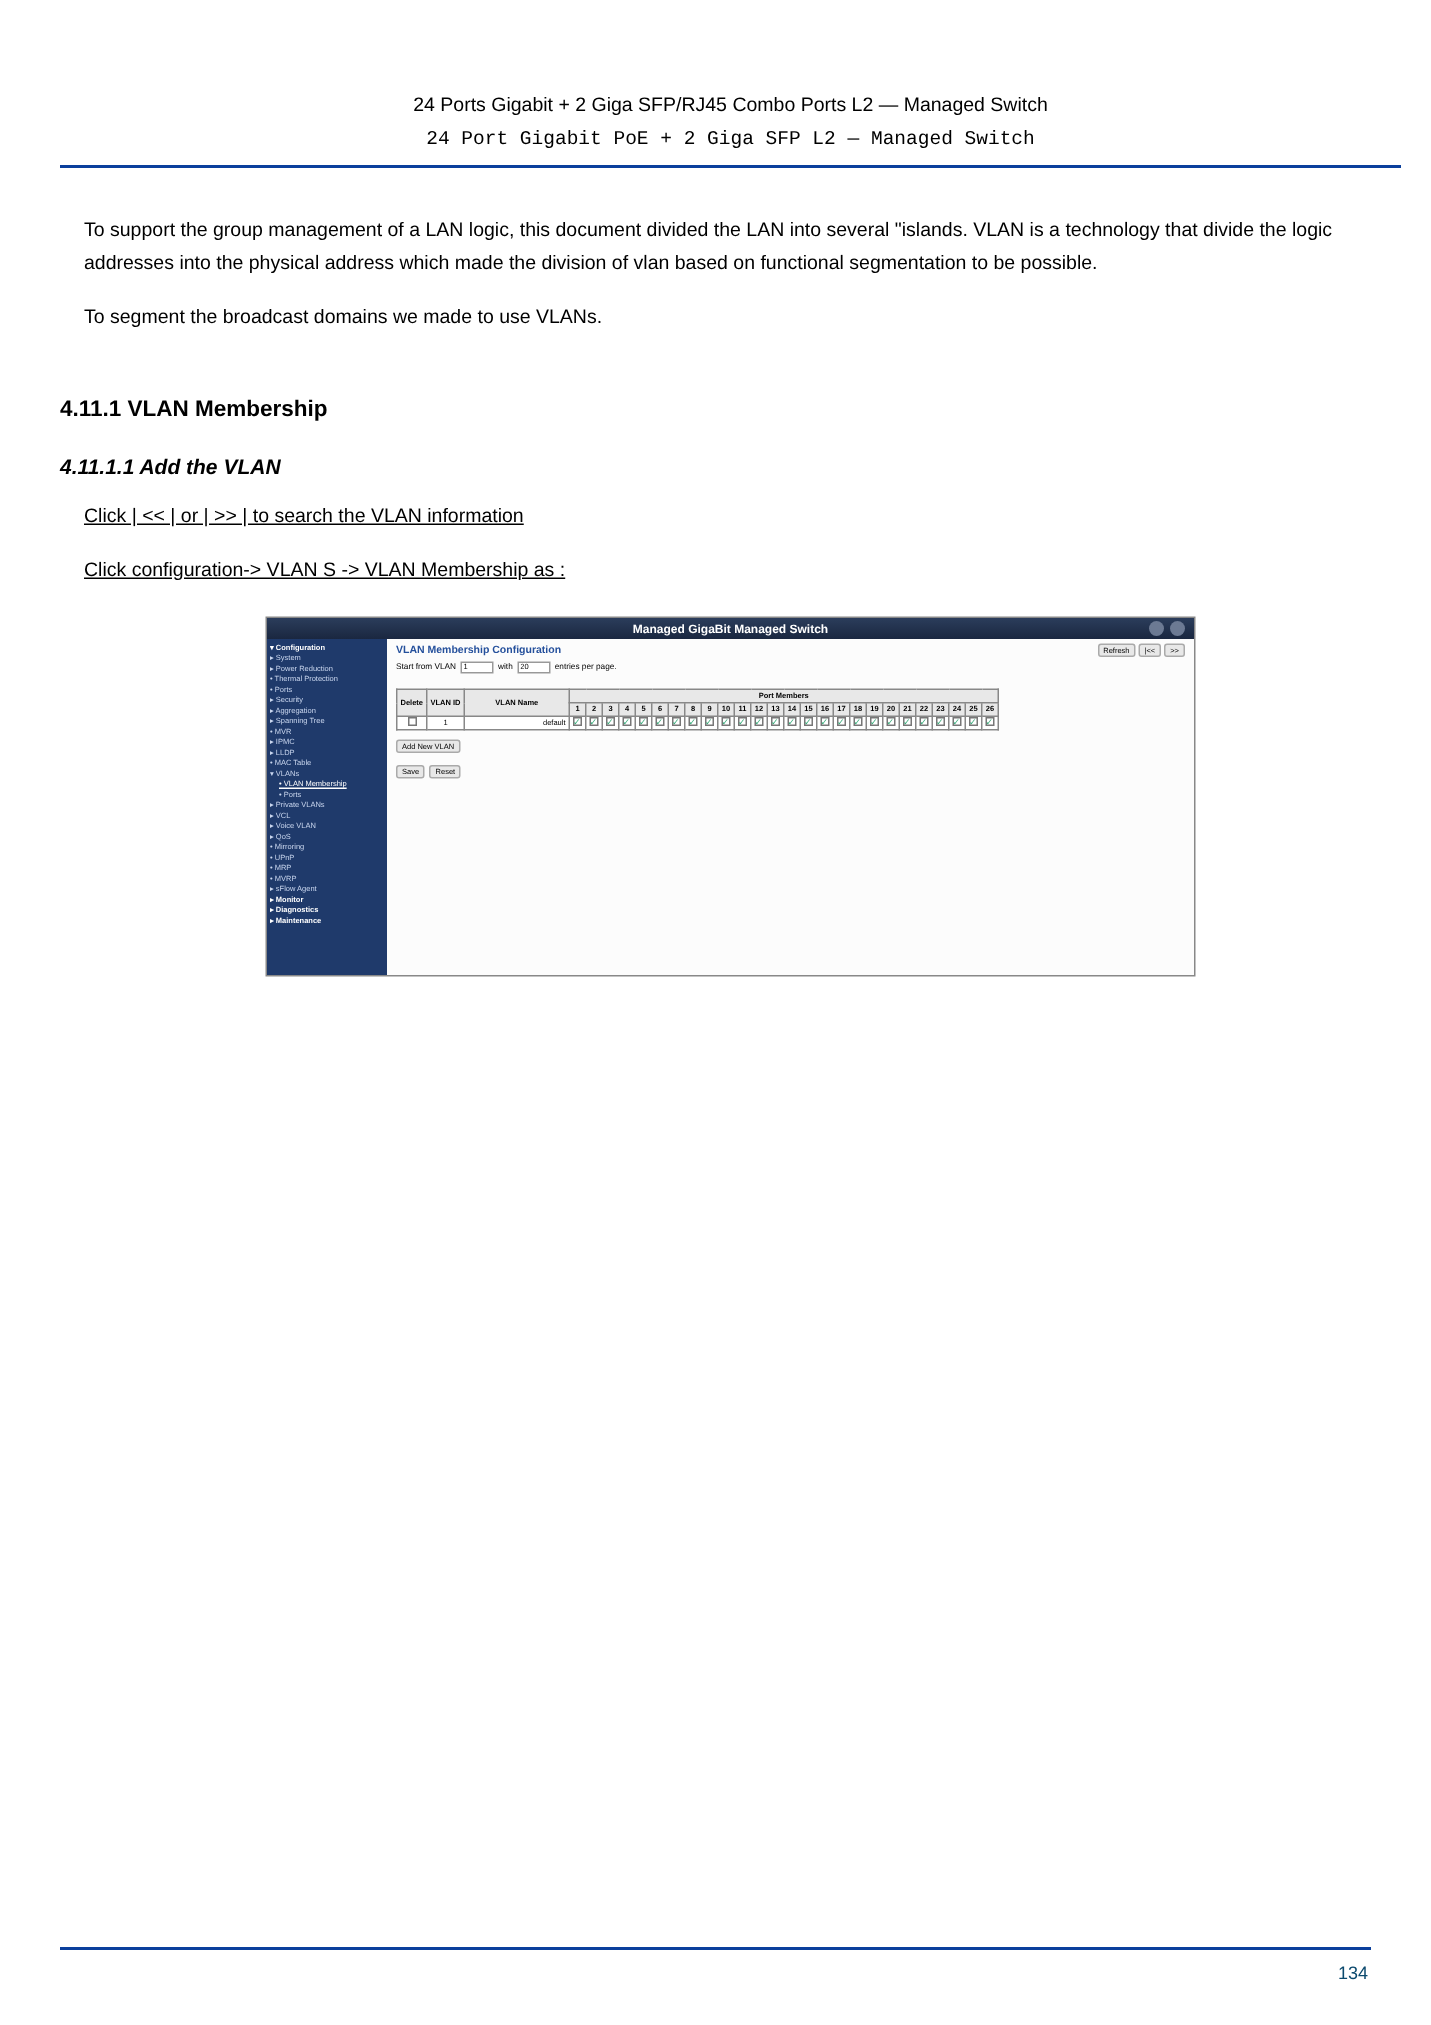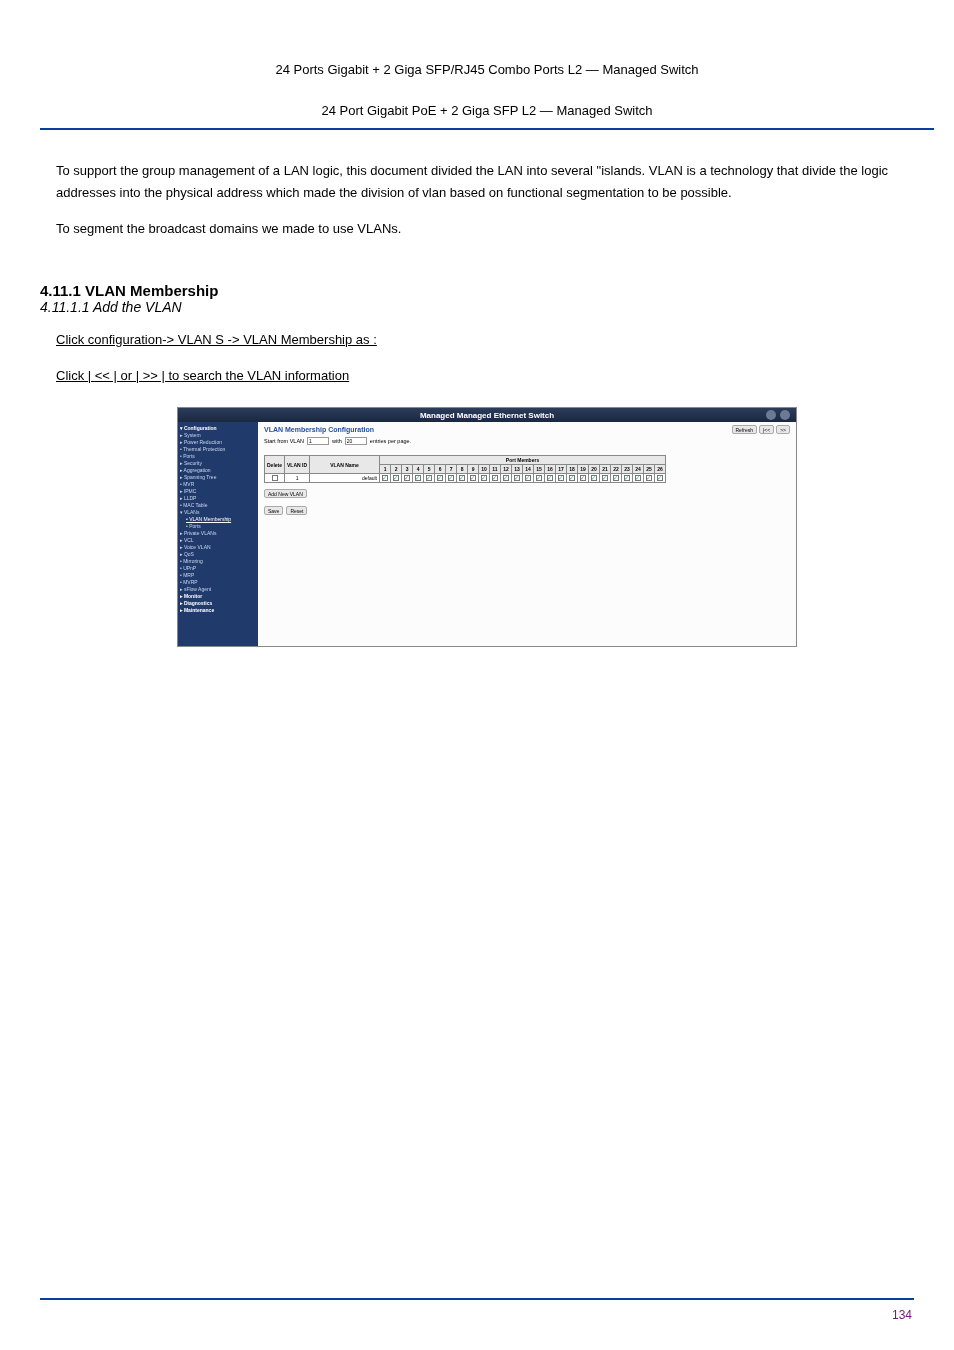--- a/index.html
+++ b/index.html
@@ -16,41 +16,43 @@
     position: relative;
     min-height: 1350px;
   }
   .header-area {
     text-align: center;
     font-size: 13px;
     line-height: 1.6;
     margin-bottom: 6px;
   }
   .header-line2 {
-    margin-top: 20px;
+    margin-top: 2px;
+    font-family: Liberation Mono, monospace;
   }
   .blue-rule {
     height: 2px;
     background: #0a3f9c;
     margin: 4px 0 30px 0;
   }
   .body-text {
     font-size: 13px;
     line-height: 1.7;
     margin: 14px 16px;
   }
   .section-num {
     font-size: 15px;
     font-weight: bold;
     margin-top: 42px;
   }
   .subsection {
     font-size: 14px;
-    font-weight: normal;
+    font-weight: bold;
     font-style: italic;
+    margin-top: 22px;
   }
   .underline { text-decoration: underline; }
 
   
   .shot {
     width: 620px;
     height: 240px;
     margin: 20px auto 0 auto;
     border: 1px solid #888;
     background: #fff;
@@ -156,21 +158,21 @@
     background: #0a3f9c;
     position: absolute;
     bottom: 50px;
     left: 40px; right: 40px;
   }
   .footer-num {
     position:absolute;
     bottom: 28px;
     right: 42px;
     font-size: 12px;
-    color:#701a75;
+    color:#0c4a6e;
   }
   .em-dash { font-family: inherit; }
 </style>
 </head>
 <body>
 
 <div class="page">
 
   <div class="header-area">
     <div>
@@ -185,29 +187,29 @@
 
   <div class="blue-rule"></div>
 
   <p class="body-text">To support the group management of a LAN logic, this document divided the LAN into several "islands. VLAN is a technology that divide the logic addresses into the physical address which made the division of vlan based on functional segmentation to be possible.</p>
   <p class="body-text">To segment the broadcast domains we made to use VLANs.</p>
 
   <p class="section-num">4.11.1 VLAN Membership</p>
   <p class="subsection">4.11.1.1 Add the VLAN</p>
 
   <p class="body-text">
+    <span class="underline">Click | &lt;&lt; | or | &gt;&gt; | to search the VLAN information</span>
+  </p>
+  <p class="body-text">
     <span class="underline">Click configuration-&gt; VLAN S -&gt; VLAN Membership as :</span>
   </p>
-  <p class="body-text">
-    <span class="underline">Click | &lt;&lt; | or | &gt;&gt; | to search the VLAN information</span>
-  </p>
 
   <div class="shot">
     <div class="shot-top">
-      <span>Managed Managed Ethernet Switch</span>
+      <span>Managed GigaBit Managed Switch</span>
       <div class="icons">
         <span></span>
         <span></span>
       </div>
     </div>
     <div class="shot-body">
       <div class="sidebar">
         <div class="hdr">▾ Configuration</div>
         <div>▸ System</div>
         <div>▸ Power Reduction</div>

